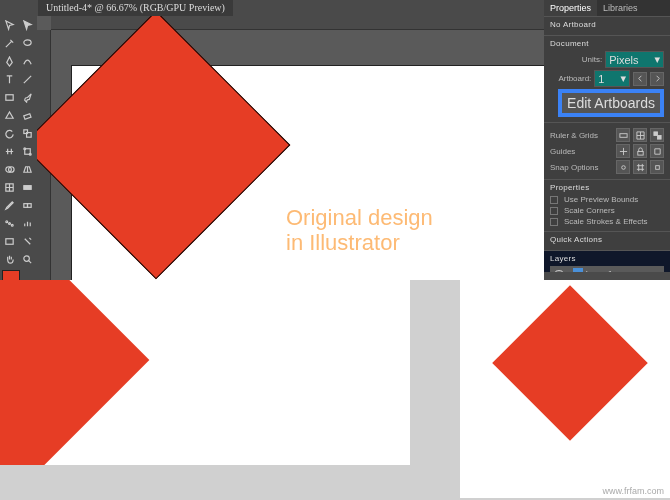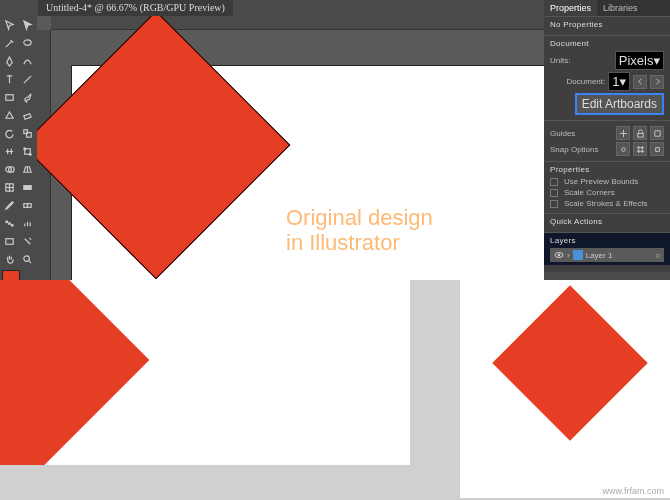--- a/index.html
+++ b/index.html
@@ -30,22 +30,22 @@
   
   
   .rightpanel { position:absolute; right:0; top:0; width:126px; height:272px; background:#3f3f3f; color:#ccc; font-size:8px; overflow:hidden; }
   .ptabs { display:flex; height:16px; background:#333; }
   .ptab { padding:3px 6px; font-size:9px; color:#bbb; cursor:pointer; }
   .ptab.active { background:#3f3f3f; color:#fff; }
   .psec { padding:3px 6px; border-top:1px solid #555; }
   .psec .hd { font-size:8px; color:#ddd; margin-bottom:3px; letter-spacing:.3px; }
   .prow { display:flex; align-items:center; gap:3px; margin:2px 0; font-size:8px; color:#bbb; }
   .prow .lbl { flex:0 0 auto; text-align:right; }
-  .pselect { background:#000000; border:1px solid #555; color:#ddd; font-size:13px; padding:1px 3px; min-width:34px; display:flex; justify-content:space-between; align-items:center;}
-  .pbtn { background:#555; border:2px solid #3b82f6; color:#ddd; font-size:12px; padding:2px 5px; cursor:pointer; }
+  .pselect { background:#0f766e; border:1px solid #555; color:#ddd; font-size:11px; padding:1px 3px; min-width:34px; display:flex; justify-content:space-between; align-items:center;gap:16px;}
+  .pbtn { background:#555; border:4px solid #3b82f6; color:#ddd; font-size:14px; padding:2px 5px; cursor:pointer; }
   .chk { width:8px; height:8px; border:1px solid #777; display:inline-block; margin-right:3px; flex:0 0 8px;}
   .iconbtn { width:14px; height:14px; background:#555; border:1px solid #666; display:flex; align-items:center; justify-content:center; cursor:pointer;}
   .iconbtn svg { width:9px; height:9px; stroke:#ccc; fill:none; }
   .layers { background:#0f172a; }
   .layerrow { display:flex; align-items:center; gap:3px; padding:2px 4px; background:#5a5a5a;}
   .layer-sw { width:10px; height:10px; background:#4a90d9; }
   
   
   .bottom { position:absolute; left:0; top:280px; width:670px; height:220px; }
   .bpanel { position:absolute; background:#fff; }
@@ -228,53 +228,72 @@
       </div>
     </div>
   </div>
 
   <div class="rightpanel">
     <div class="ptabs">
       <div class="ptab active">Properties</div>
       <div class="ptab">Libraries</div>
     </div>
     <div class="psec">
-        <div class="hd">No Properties</div>
+        <div class="hd">No Artboard</div>
       </div>
     <div class="psec">
       <div class="hd">Document</div>
-      <div class="prow" style="justify-content:space-between;">
+      <div class="prow" style="justify-content:flex-end;">
         <span class="lbl">Units:</span>
         <div class="pselect">
             <span>Pixels</span>
             <span>▾</span>
           </div>
       </div>
       <div class="prow" style="justify-content:flex-end;">
-        <span class="lbl">Document:</span>
+        <span class="lbl">Artboard:</span>
         <div class="pselect" style="min-width:20px">
             <span>1</span>
             <span>▾</span>
           </div>
         <div class="iconbtn">
             <svg viewBox="0 0 10 10">
               <path d="M6 2l-3 3 3 3"></path>
             </svg>
           </div>
         <div class="iconbtn">
             <svg viewBox="0 0 10 10">
               <path d="M4 2l3 3-3 3"></path>
             </svg>
           </div>
       </div>
       <div class="prow" style="justify-content:flex-end;">
           <div class="pbtn">Edit Artboards</div>
         </div>
     </div>
     <div class="psec">
+      <div class="prow">
+        <span style="flex:1">Ruler &amp; Grids</span>
+        <div class="iconbtn">
+            <svg viewBox="0 0 10 10">
+              <rect x="1" y="3" width="8" height="4"></rect>
+            </svg>
+          </div>
+        <div class="iconbtn">
+            <svg viewBox="0 0 10 10">
+              <path d="M1 1h8v8h-8zM1 5h8M5 1v8"></path>
+            </svg>
+          </div>
+        <div class="iconbtn">
+            <svg viewBox="0 0 10 10">
+              <rect x="1" y="1" width="4" height="4" fill="#ccc"></rect>
+              <rect x="5" y="5" width="4" height="4" fill="#ccc"></rect>
+            </svg>
+          </div>
+      </div>
       <div class="prow">
         <span style="flex:1">Guides</span>
         <div class="iconbtn">
             <svg viewBox="0 0 10 10">
               <path d="M5 1v8M1 5h8"></path>
             </svg>
           </div>
         <div class="iconbtn">
             <svg viewBox="0 0 10 10">
               <rect x="2" y="5" width="6" height="4"></rect>

